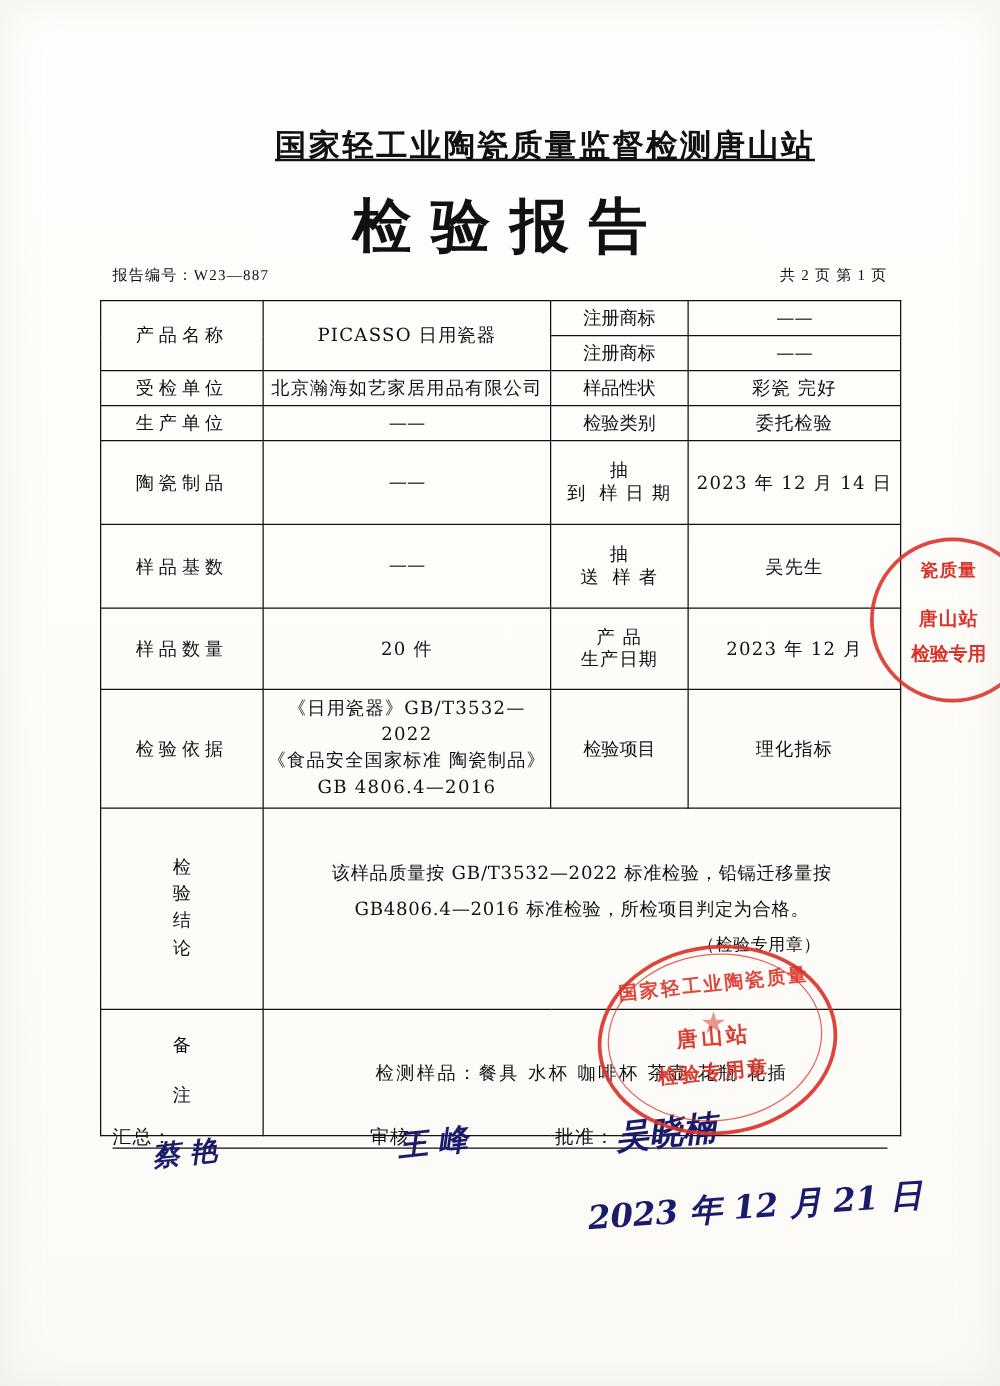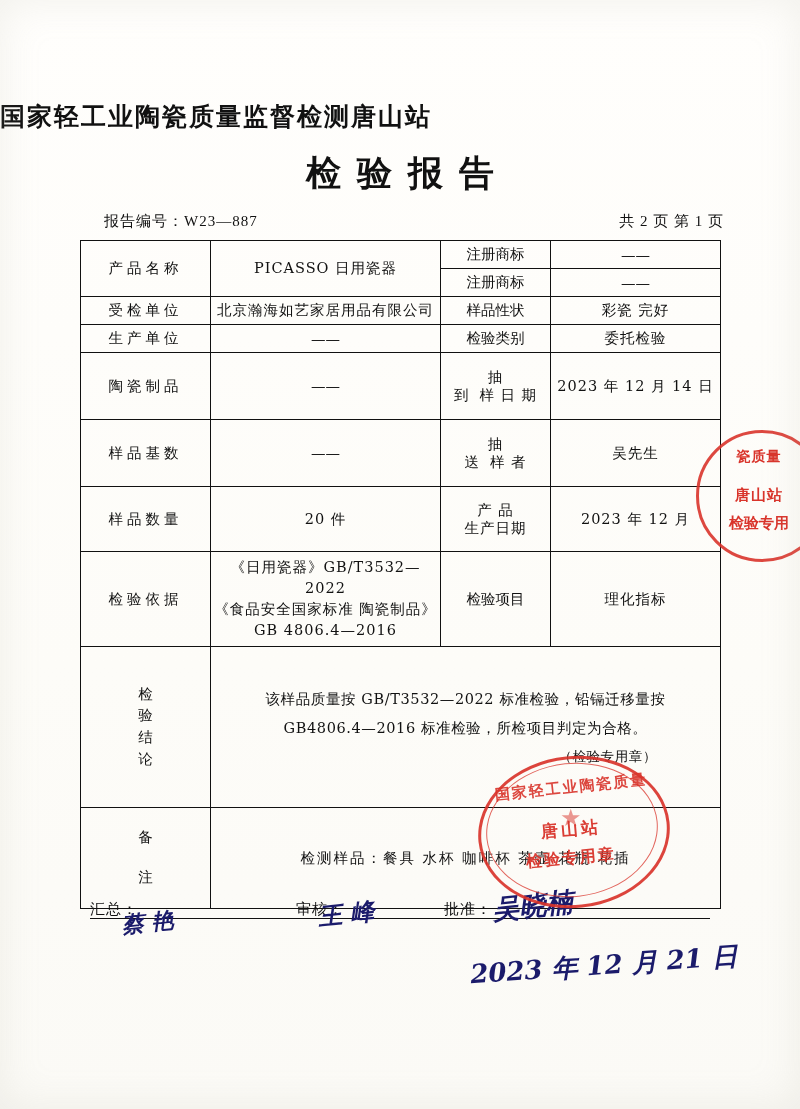--- a/index.html
+++ b/index.html
@@ -18,45 +18,46 @@
   .page {
     position: absolute;
     inset: 0;
     background: linear-gradient(180deg, #fffefc 0%, #fdfcf8 60%, #fbfaf6 100%);
   }
   .org-title {
     position: absolute;
     top: 100px;
     left: 0;
     width: 652px;
-    text-align: left;
+    text-align: right;
     font-size: 25px;
     font-weight: bold;
     letter-spacing: 2px;
     font-family: "DejaVu Serif", serif;
+    text-decoration: underline;
   }
   .doc-title {
     position: absolute;
     top: 150px;
     left: 0;
     width: 800px;
     text-align: center;
-    font-size: 35px;
+    font-size: 47px;
     font-weight: bold;
     letter-spacing: 16px;
     text-indent: 16px;
     font-family: "DejaVu Serif", serif;
   }
   .meta-row {
     position: absolute;
     top: 212px;
-    left: 104px;
+    left: 90px;
     width: 620px;
     height: 22px;
-    font-size: 15px;
+    font-size: 12px;
   }
   .meta-left {
     position: absolute;
     left: 0;
     top: 0;
     letter-spacing: 1px;
   }
   .meta-right {
     position: absolute;
     right: 0;

